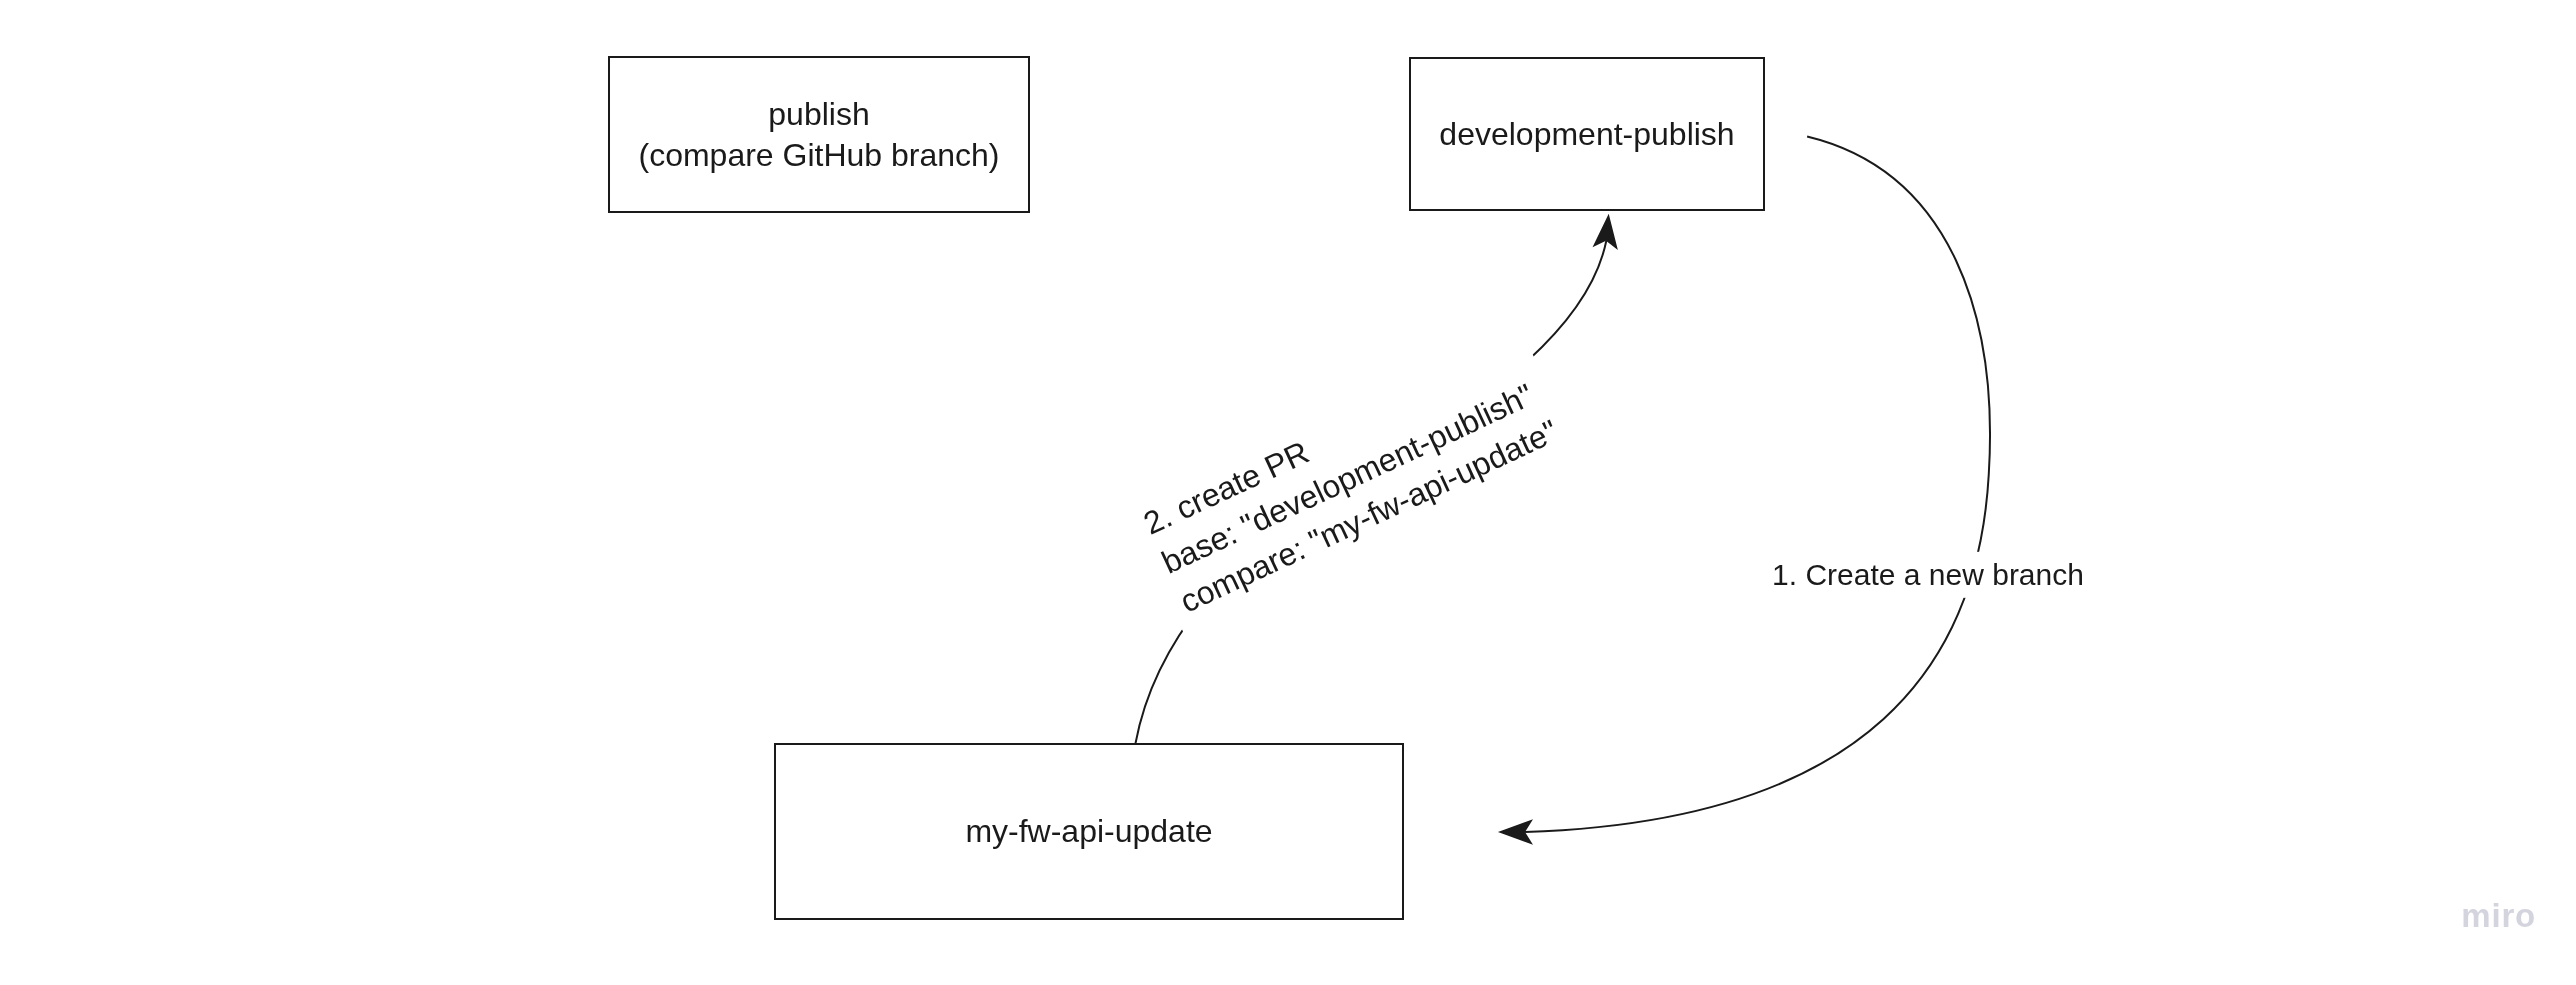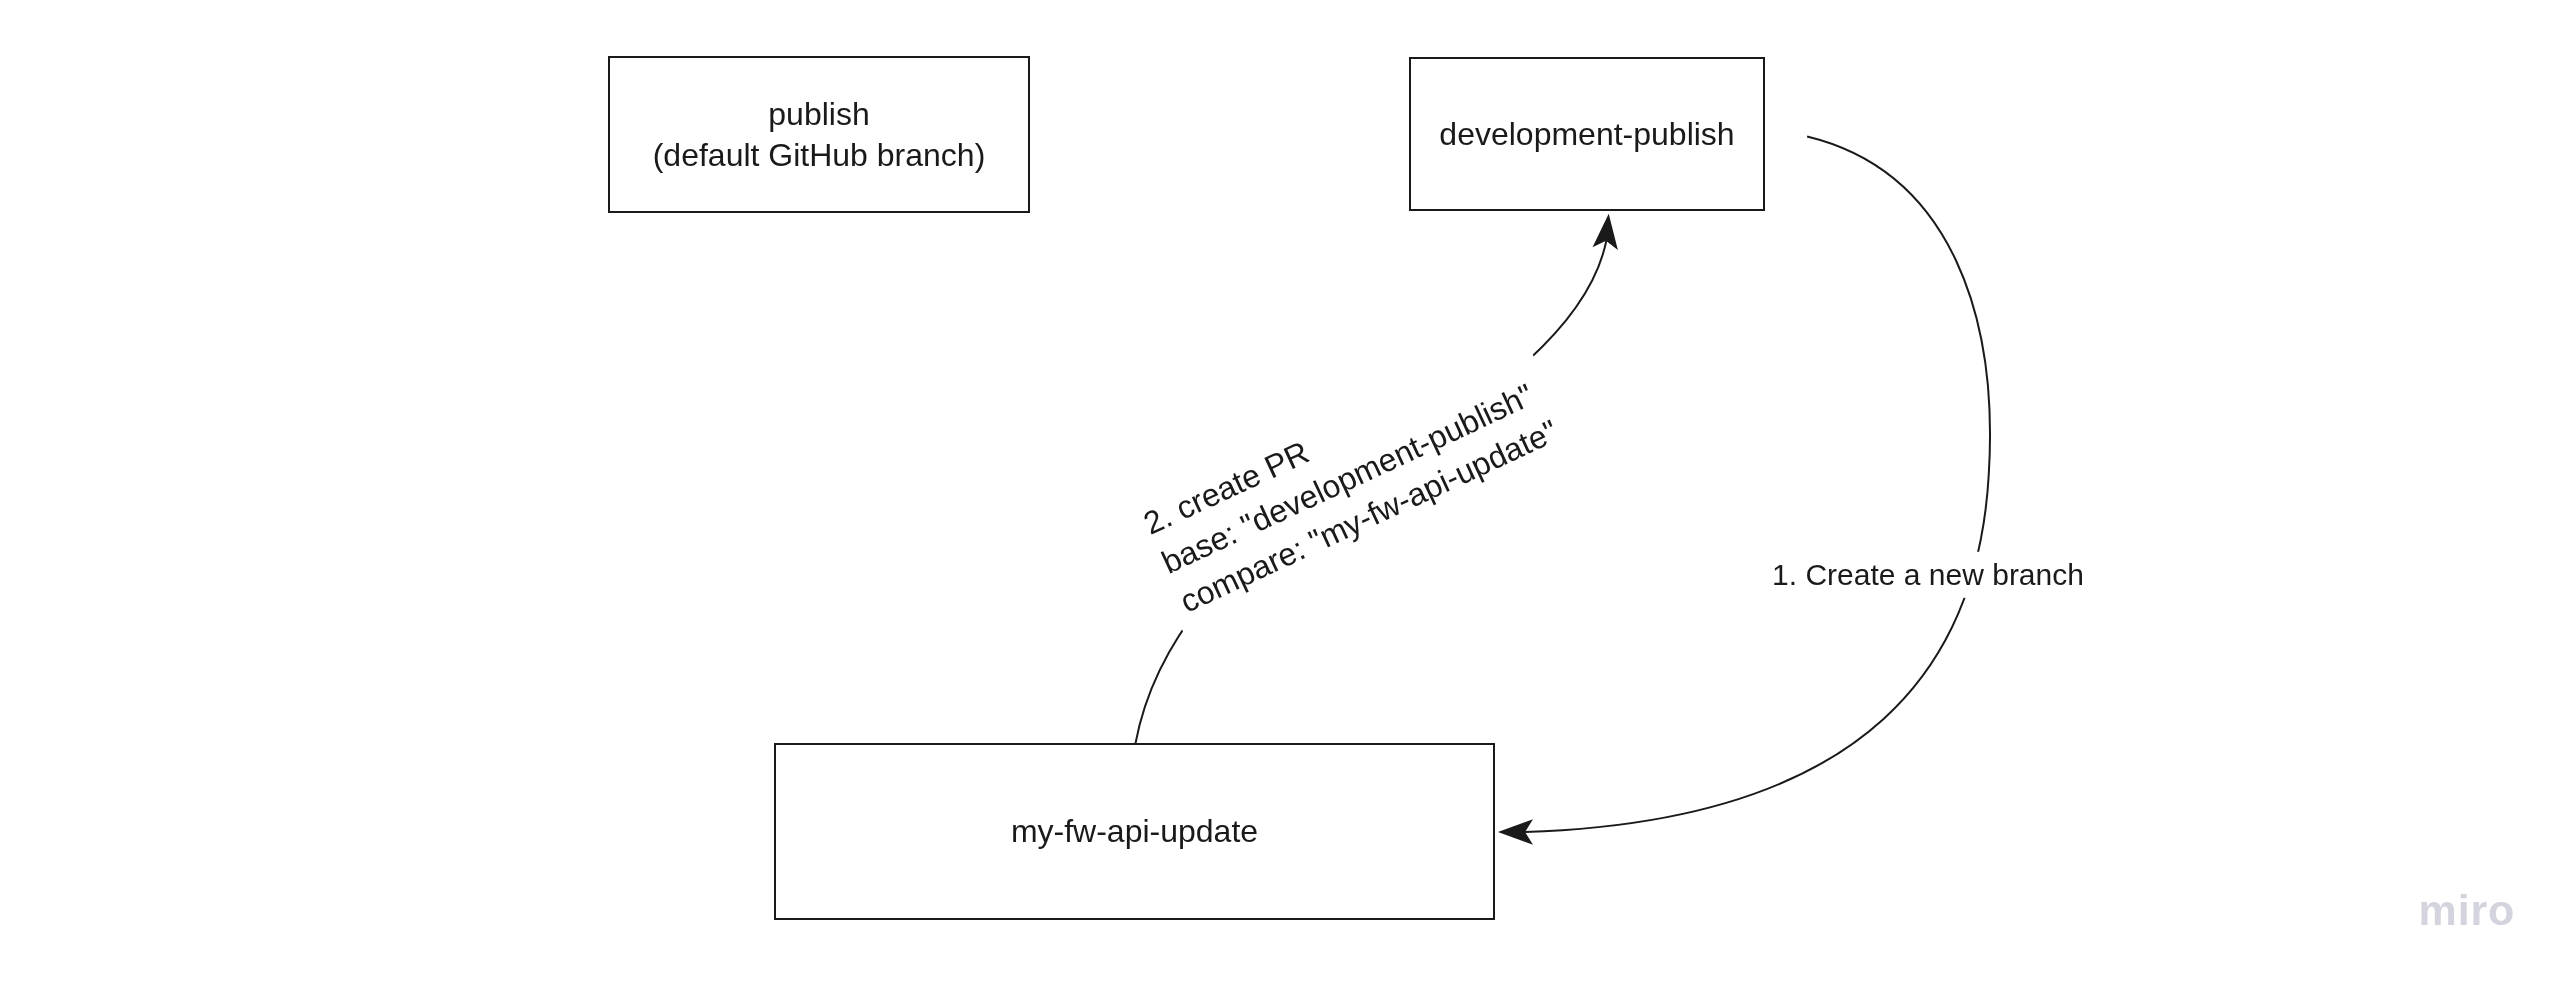--- a/index.html
+++ b/index.html
@@ -31,21 +31,21 @@
     align-items: center;
     justify-content: center;
     text-align: center;
     font-size: 32px;
     line-height: 41px;
     white-space: pre-line;
     z-index: 3;
   }
   #node-publish            { left: 608px;  top: 56px;  width: 422px; height: 157px; }
   #node-development-publish{ left: 1409px; top: 57px;  width: 356px; height: 154px; }
-  #node-my-fw-api-update   { left: 774px;  top: 743px; width: 721px; height: 177px; }
+  #node-my-fw-api-update   { left: 774px;  top: 743px; width: 630px; height: 177px; }
 
   .edge-label {
     position: absolute;
     background: #ffffff;
     white-space: pre-line;
     z-index: 2;
   }
   #label-create-branch {
     left: 1928px;
     top: 575px;
@@ -59,23 +59,23 @@
     left: 1351px;
     top: 478px;
     transform: translate(-50%, -50%) rotate(-25deg);
     font-size: 32px;
     line-height: 43px;
     padding: 6.4px 11px;
     text-align: left;
   }
   #watermark {
     position: absolute;
-    right: 61px;
+    right: 40px;
     bottom: 51px;
-    font-size: 43px;
+    font-size: 33px;
     font-weight: 700;
     letter-spacing: 0.8px;
     color: #d4d4de;
     z-index: 4;
     user-select: none;
   }
 </style>
 </head>
 <body>
 
@@ -85,21 +85,21 @@
 
     <path d="M 2268 171 C 2450 215, 2508 400, 2496 595 C 2483 830, 2350 1030, 1914 1044" fill="none" stroke="#1a1a1a" stroke-width="2.5"></path>
     <polygon points="1880,1044 1924,1028 1914,1044 1924,1060" fill="#1a1a1a" stroke="none"></polygon>
 
     <path d="M 1425 933 C 1448 810, 1540 690, 1700 600 C 1880 500, 1995 405, 2016 302" fill="none" stroke="#1a1a1a" stroke-width="2.5"></path>
     <polygon points="2019,268 2030.5,313.4 2015.6,301.8 1998.7,310.2" fill="#1a1a1a" stroke="none"></polygon>
   </svg>
 
   <div class="node" id="node-publish">
     <span>publish
-(default GitHub branch)</span>
+(compare GitHub branch)</span>
   </div>
 
   <div class="node" id="node-development-publish">
     <span>development-publish</span>
   </div>
 
   <div class="node" id="node-my-fw-api-update">
     <span>my-fw-api-update</span>
   </div>
 

